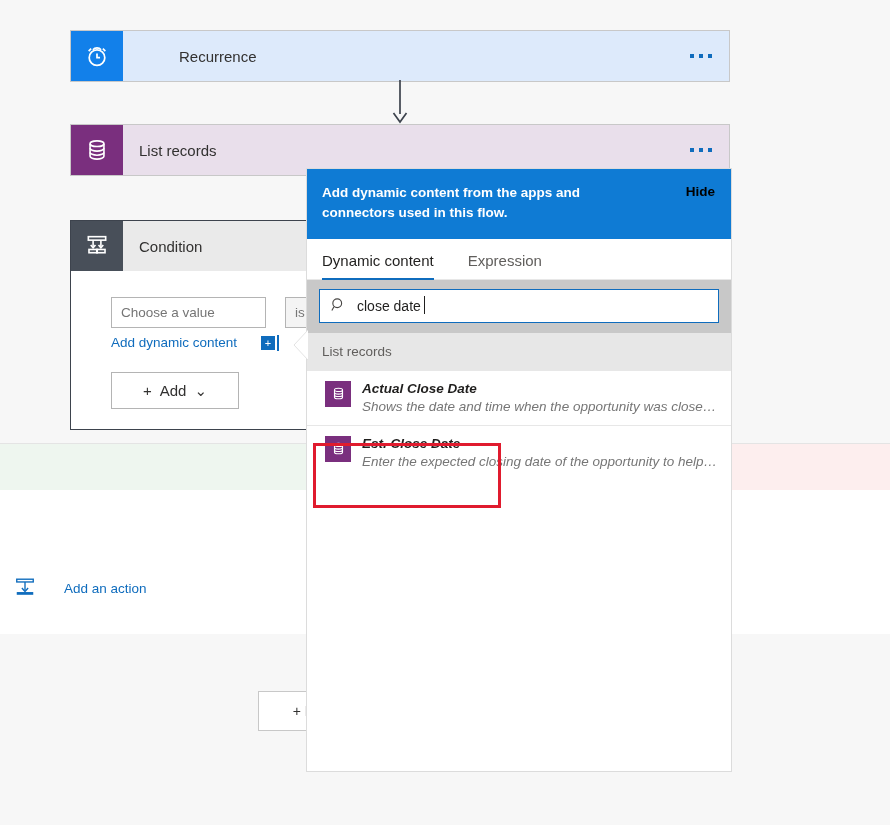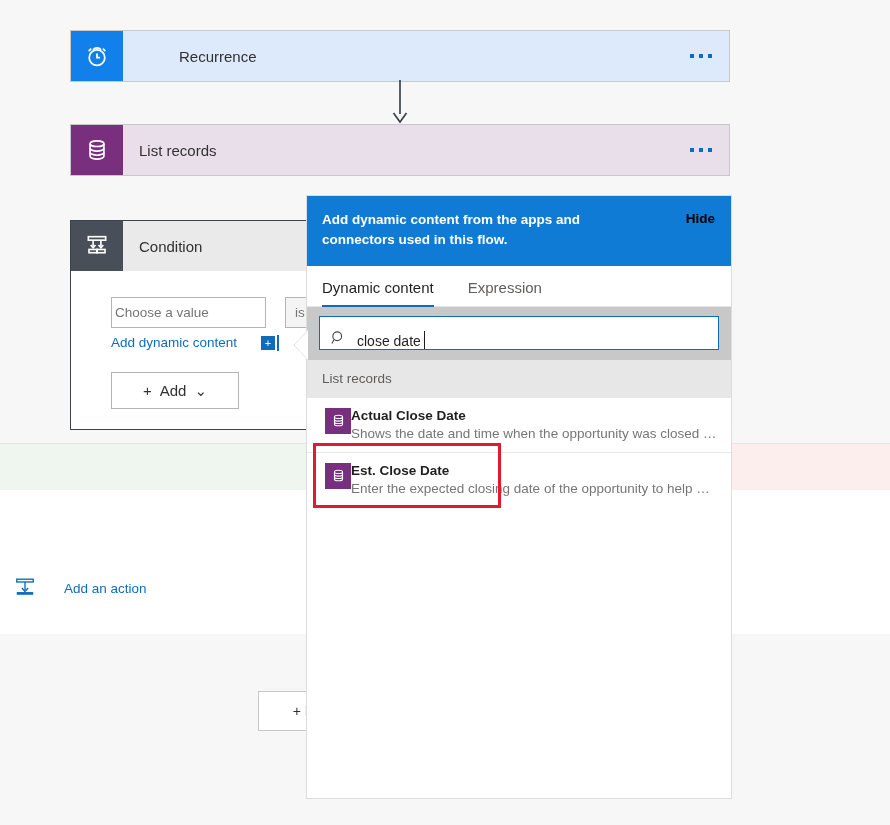--- a/index.html
+++ b/index.html
@@ -133,21 +133,21 @@
     gap: 10px;
   }
   .cond-input {
     width: 155px; height: 31px;
     border: 1px solid #b4b4b4;
     background: #ffffff;
     box-sizing: border-box;
     font-family: "Liberation Sans", sans-serif;
     font-size: 13.5px;
     color: #767676;
-    padding: 0 3px;
+    padding: 0 9px;
     outline: none;
   }
   .cond-op {
     width: 110px; height: 31px;
     border: 1px solid #b4b4b4;
     background: #f4f4f4;
     box-sizing: border-box;
     display: flex;
     align-items: center;
     padding: 0 9px;
@@ -229,21 +229,20 @@
   #dynamic-content-panel {
     position: absolute;
     left: 306px; top: 168px;
     width: 426px; height: 604px;
     background: #ffffff;
     border: 1px solid #dcdcdc;
     box-sizing: border-box;
     z-index: 40;
     display: flex;
     flex-direction: column;
-    margin-top: 27px;
   }
   .panel-banner {
     background: #0f7bd4;
     color: #ffffff;
     padding: 14px 16px 15px 15px;
     display: flex;
     align-items: flex-start;
     justify-content: space-between;
     gap: 12px;
   }
@@ -283,21 +282,21 @@
   .panel-search-wrap {
     background: #c8c8c8;
     padding: 9px 12px 10px 12px;
   }
   .panel-search {
     height: 34px;
     background: #ffffff;
     border: 1.6px solid #0f6cbd;
     box-sizing: border-box;
     display: flex;
-    align-items: flex-end;
+    align-items: center;
     padding: 0 10px;
     gap: 10px;
   }
   .panel-search-value {
     font-size: 14px;
     color: #201f1e;
     position: relative;
   }
   .panel-search-value::after {
     content: "";
@@ -309,23 +308,25 @@
   .panel-group-header {
     background: #e7e7e7;
     padding: 11px 16px 12px 15px;
     font-size: 13.5px;
     color: #605e5c;
   }
   .panel-list { flex: 1; background: #ffffff; }
   .panel-item {
     display: flex;
     align-items: flex-start;
+    gap: 11px;
     padding: 9px 14px 9px 18px;
     border-bottom: 1px solid #e7e7e7;
     cursor: pointer;
+    font-style: italic;
   }
   .panel-item:last-child { border-bottom: none; }
   .panel-item-icon {
     flex: 0 0 26px;
     width: 26px; height: 26px;
     background: #7a2f7e;
     display: flex;
     align-items: center;
     justify-content: center;
     margin-top: 1px;

